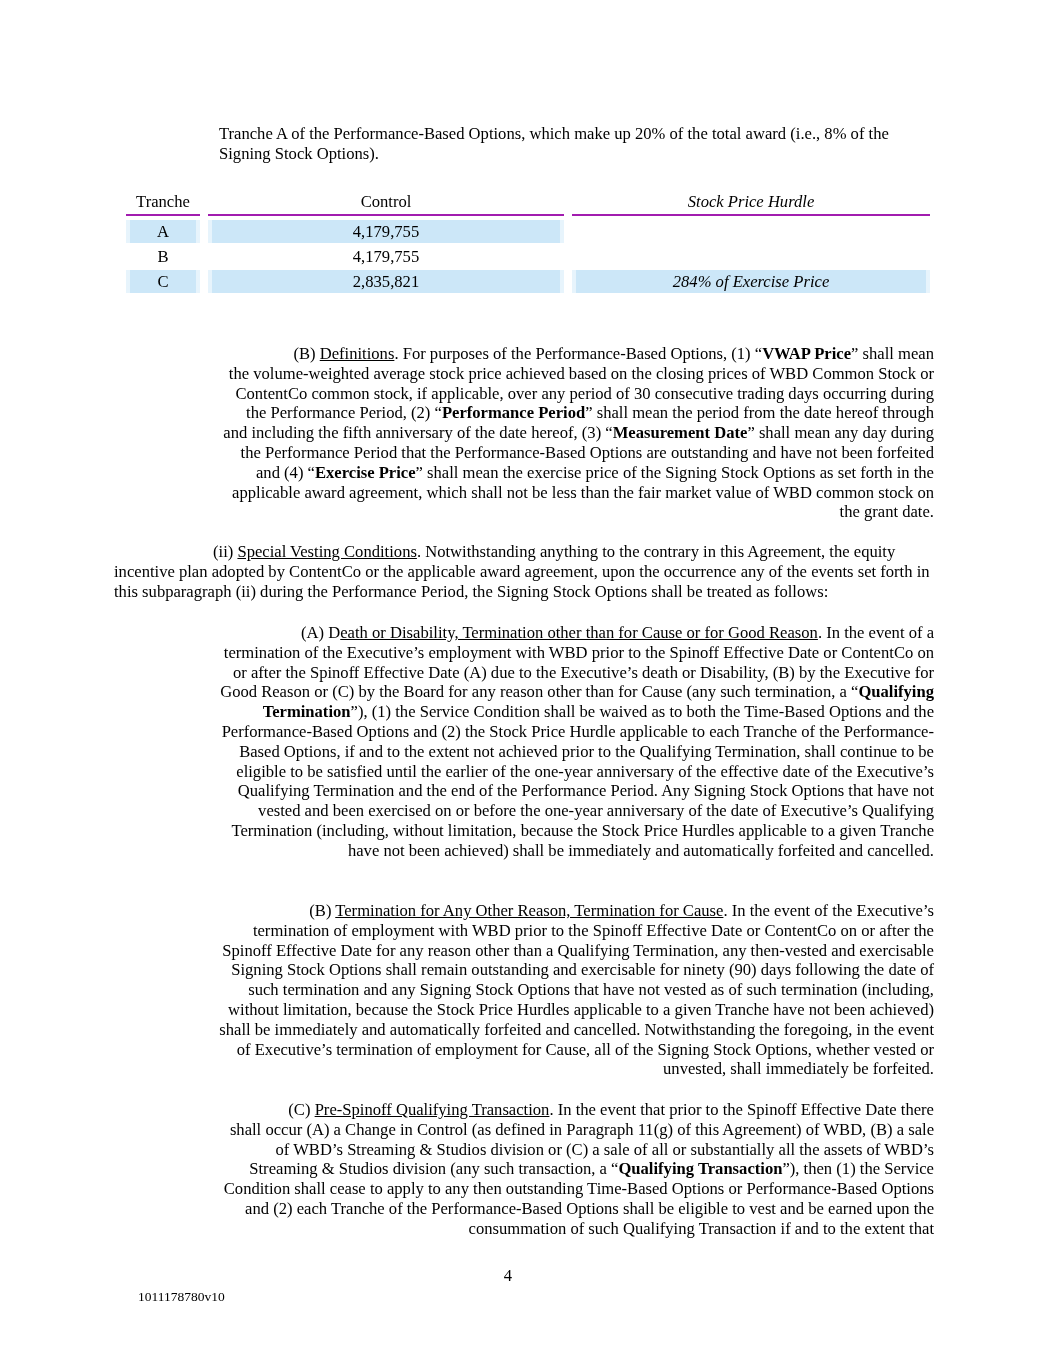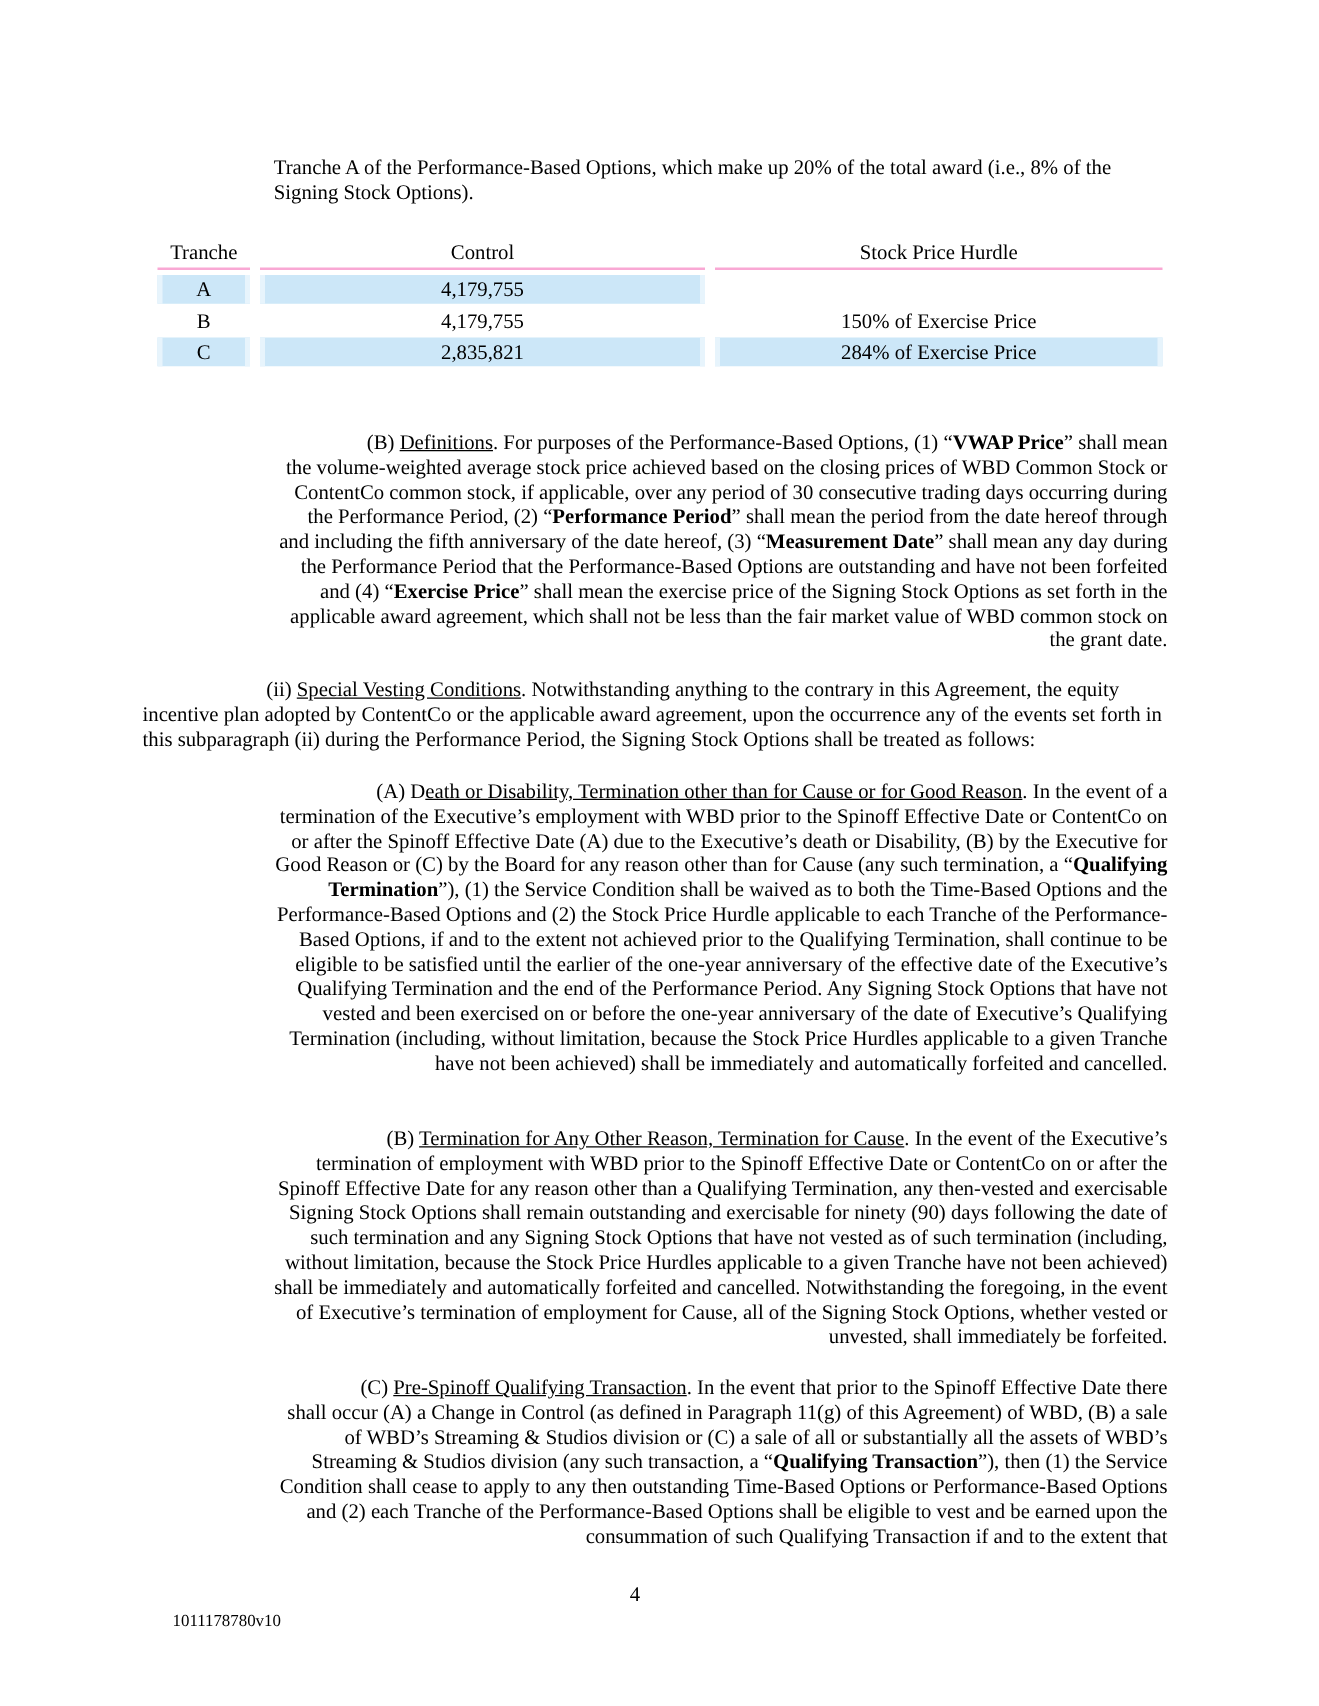--- a/index.html
+++ b/index.html
@@ -36,23 +36,23 @@
     display: flex;
     flex-direction: row;
     column-gap: 8px;
   }
   .t-cell {
     box-sizing: border-box;
     text-align: center;
   }
   .c1 { width: 74px; }
   .c2 { width: 356px; }
-  .c3 { width: 358px; }
+  .c3 { width: 358px; font-style: italic; }
   .t-head .t-cell {
-    border-bottom: 2px solid #f9a8d4;
+    border-bottom: 2px solid #a21caf;
     padding-bottom: 2px;
     height: 24px;
   }
   .t-body { margin-top: 4px; }
   .t-body .t-row {
     height: 23px;
     margin-bottom: 2px;
     align-items: center;
   }
   .t-body .t-cell {
@@ -96,21 +96,20 @@
       <div class="t-cell c3">Stock Price Hurdle</div>
     </div>
     <div class="t-body">
       <div class="t-row hl">
         <div class="t-cell c1">A</div>
         <div class="t-cell c2">4,179,755</div>
       </div>
       <div class="t-row">
         <div class="t-cell c1">B</div>
         <div class="t-cell c2">4,179,755</div>
-        <div class="t-cell c3">150% of Exercise Price</div>
       </div>
       <div class="t-row hl">
         <div class="t-cell c1">C</div>
         <div class="t-cell c2">2,835,821</div>
         <div class="t-cell c3">284% of Exercise Price</div>
       </div>
     </div>
   </div>
 
   <div class="abs para rich indent-block" style="top:344px;"><span>(B) </span><span><u>Definitions</u></span><span>. For purposes of the Performance-Based Options, (1) “</span><span><b>VWAP Price</b></span><span>” shall mean the volume-weighted average stock price achieved based on the closing prices of WBD Common Stock or ContentCo common stock, if applicable, over any period of 30 consecutive trading days occurring during the Performance Period, (2) “</span><span><b>Performance Period</b></span><span>” shall mean the period from the date hereof through and including the fifth anniversary of the date hereof, (3) “</span><span><b>Measurement Date</b></span><span>” shall mean any day during the Performance Period that the Performance-Based Options are outstanding and have not been forfeited and (4) “</span><span><b>Exercise Price</b></span><span>” shall mean the exercise price of the Signing Stock Options as set forth in the applicable award agreement, which shall not be less than the fair market value of WBD common stock on the grant date.</span></div>

